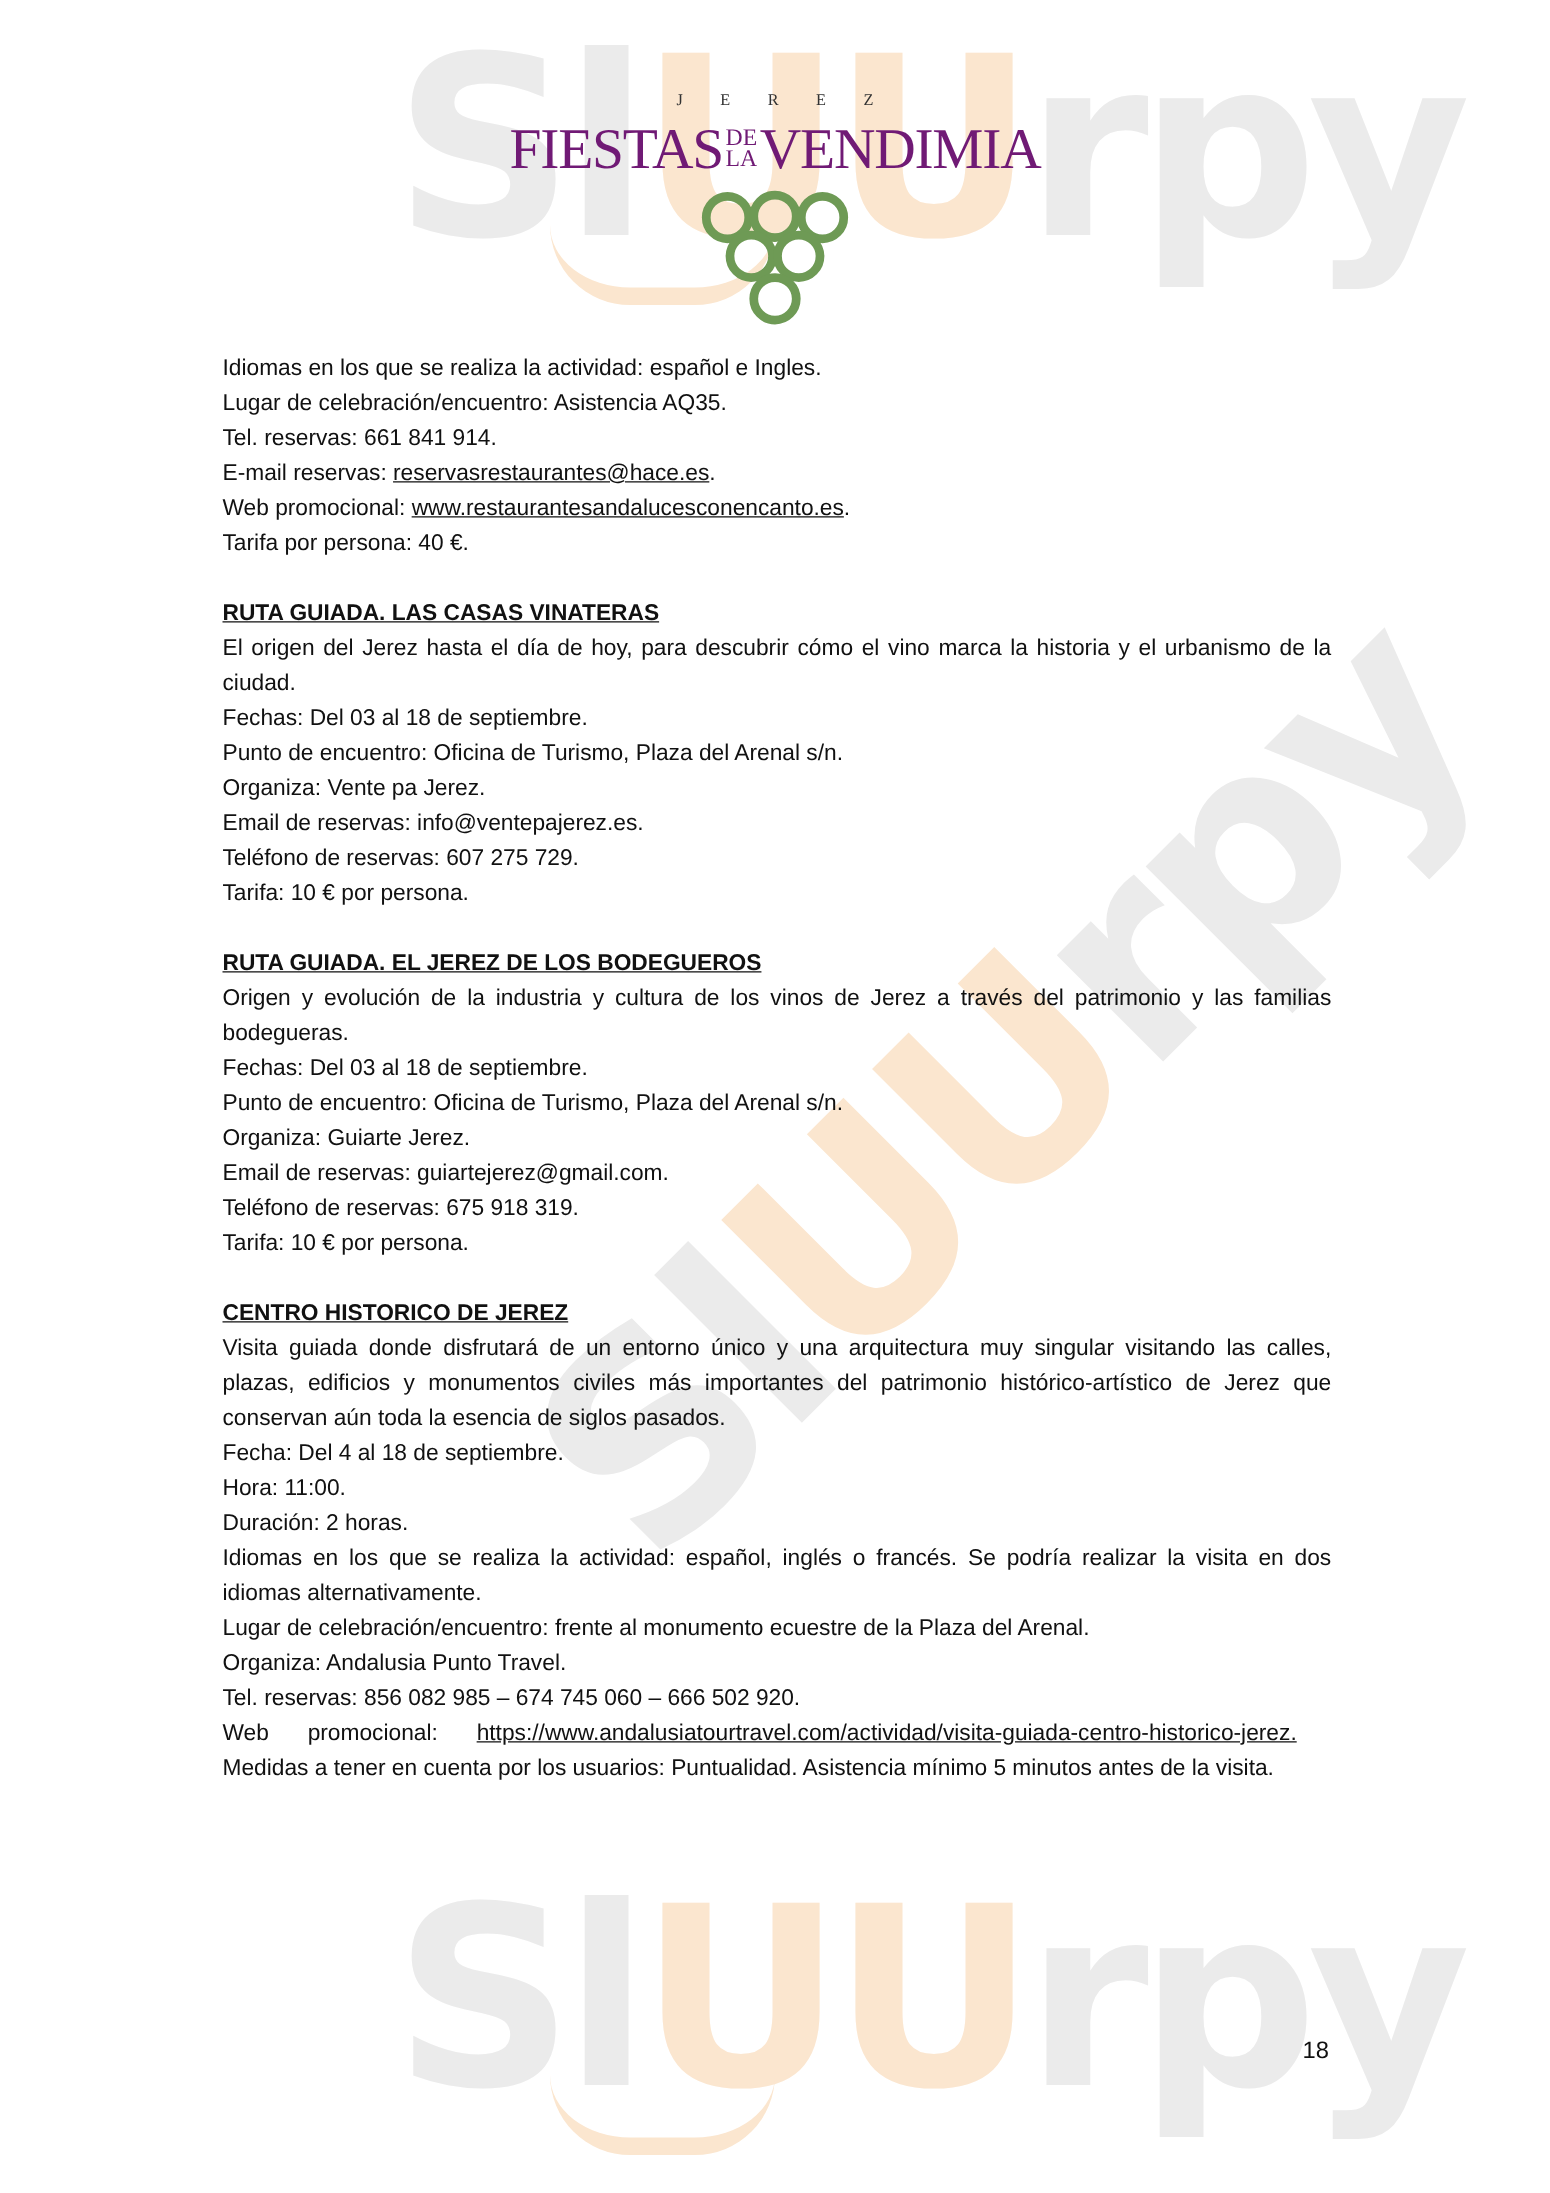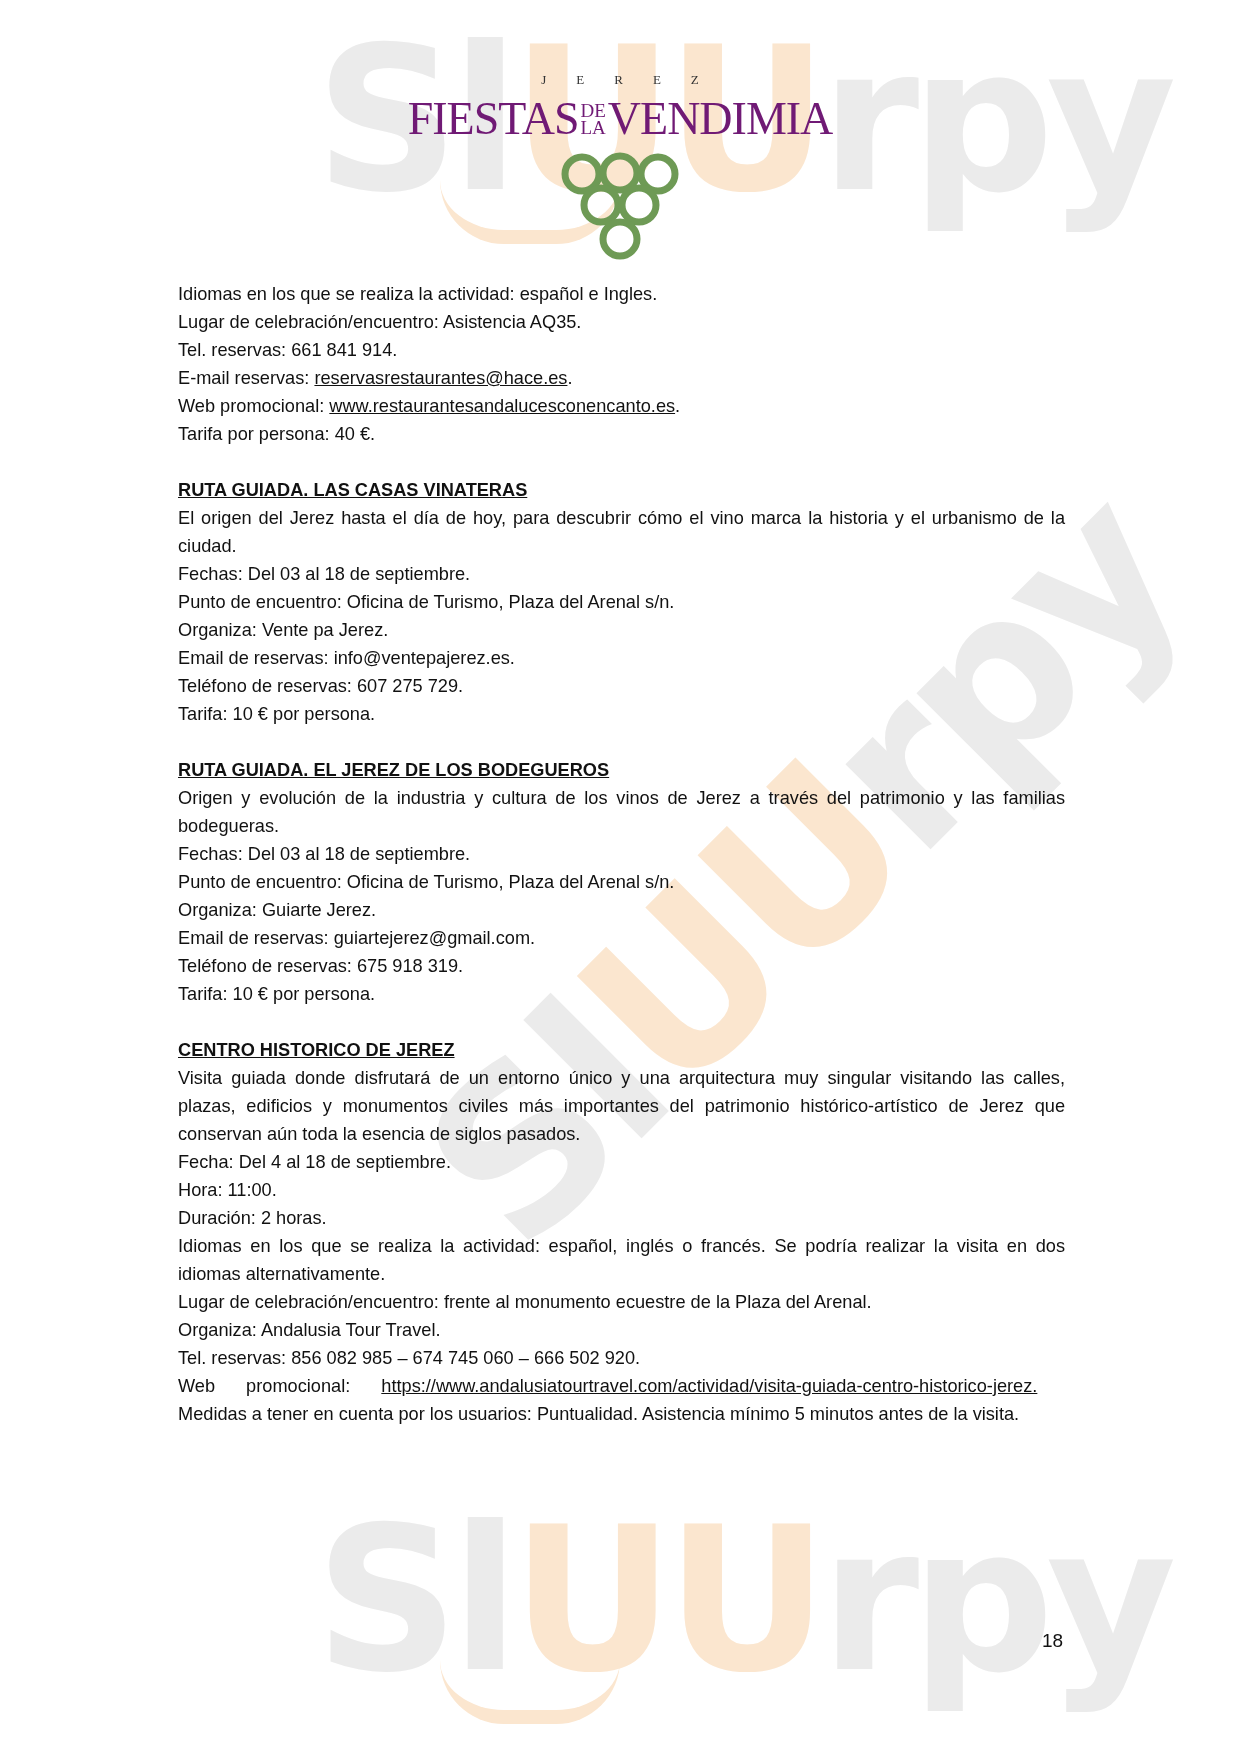--- a/index.html
+++ b/index.html
@@ -115,20 +115,20 @@
   <div class="gap"></div>
 
   <div>
     <span class="heading">CENTRO HISTORICO DE JEREZ</span>
     <span class="line just">Visita guiada donde disfrutará de un entorno único y una arquitectura muy singular visitando las calles, plazas, edificios y monumentos civiles más importantes del  patrimonio histórico-artístico de Jerez que conservan aún toda la esencia de siglos pasados.</span>
     <span class="line">Fecha: Del 4 al 18 de septiembre.</span>
     <span class="line">Hora: 11:00.</span>
     <span class="line">Duración: 2 horas.</span>
     <span class="line just">Idiomas en los que se realiza la actividad: español, inglés o francés. Se podría realizar la visita en dos idiomas alternativamente.</span>
     <span class="line">Lugar de celebración/encuentro: frente al monumento ecuestre de la Plaza del Arenal.</span>
-    <span class="line">Organiza: Andalusia Tour Travel.</span>
+    <span class="line">Organiza: Andalusia Punto Travel.</span>
     <span class="line">Tel. reservas: 856 082 985 – 674 745 060 – 666 502 920.</span>
     <span class="line just" style="word-spacing: 26px;"><span>Web promocional: </span><a class="link" style="word-spacing: 0;">https://www.andalusiatourtravel.com/actividad/visita-guiada-centro-historico-jerez.</a></span>
     <span class="line just">Medidas a tener en cuenta por los usuarios: Puntualidad. Asistencia mínimo 5 minutos antes de la visita.</span>
   </div>
 </div>
 
 <div class="page-number">18</div>
 
 </body></html>

